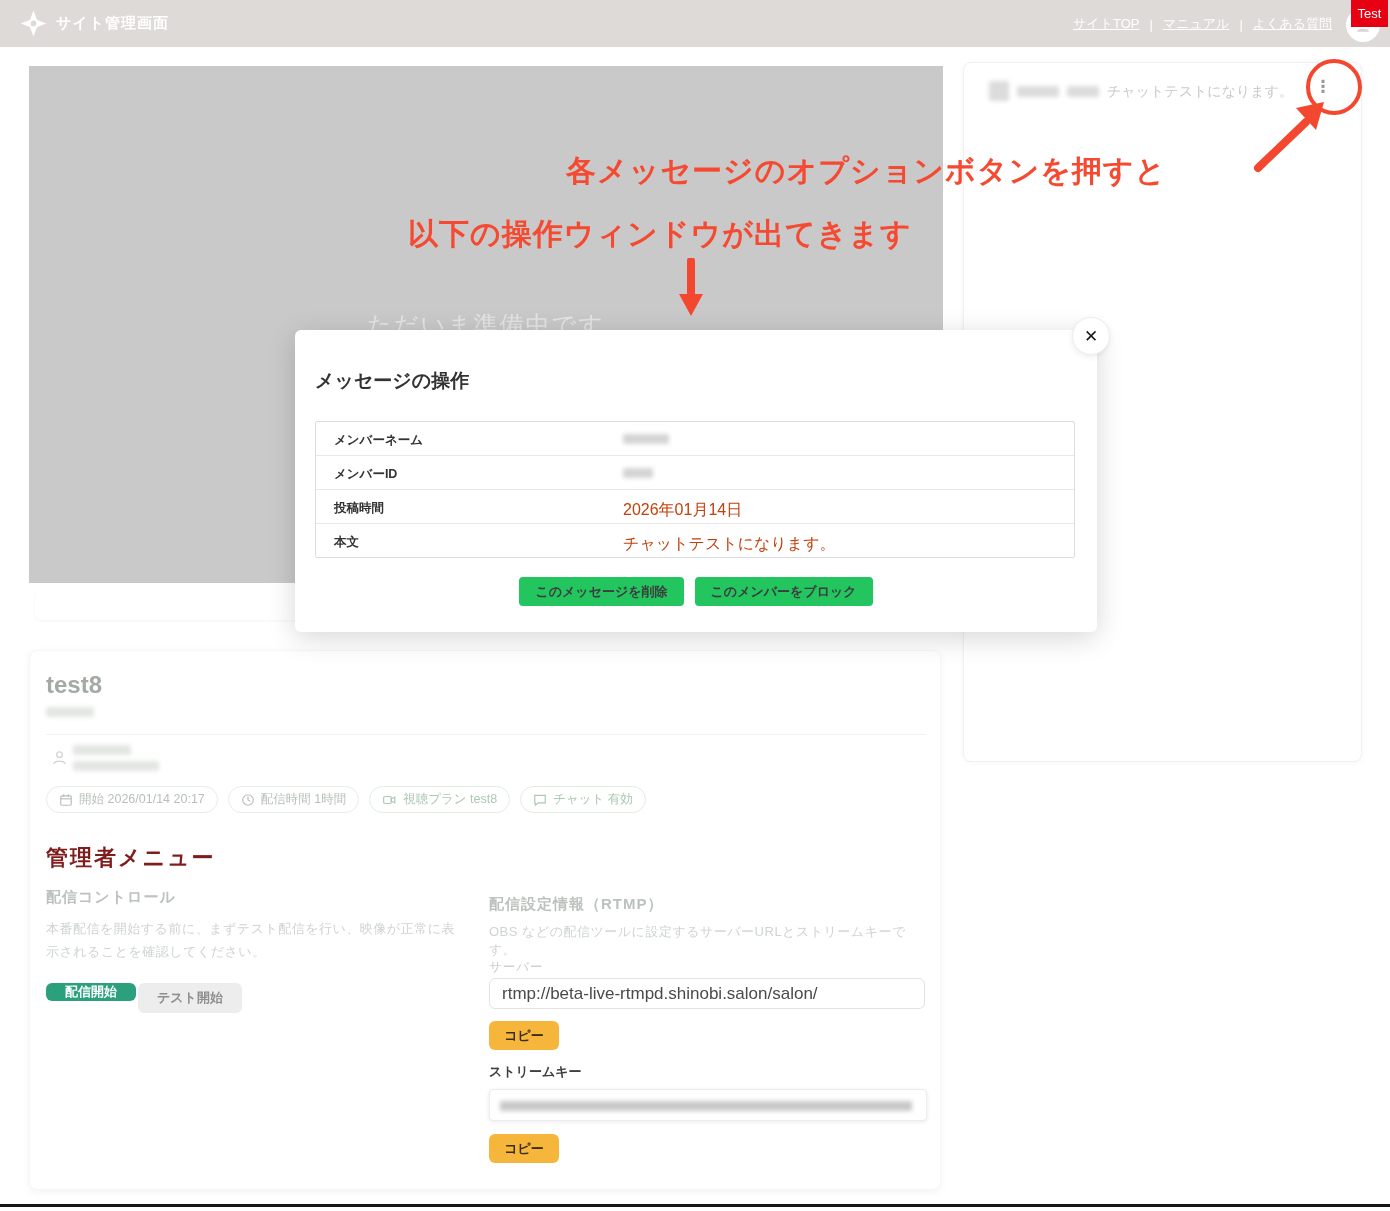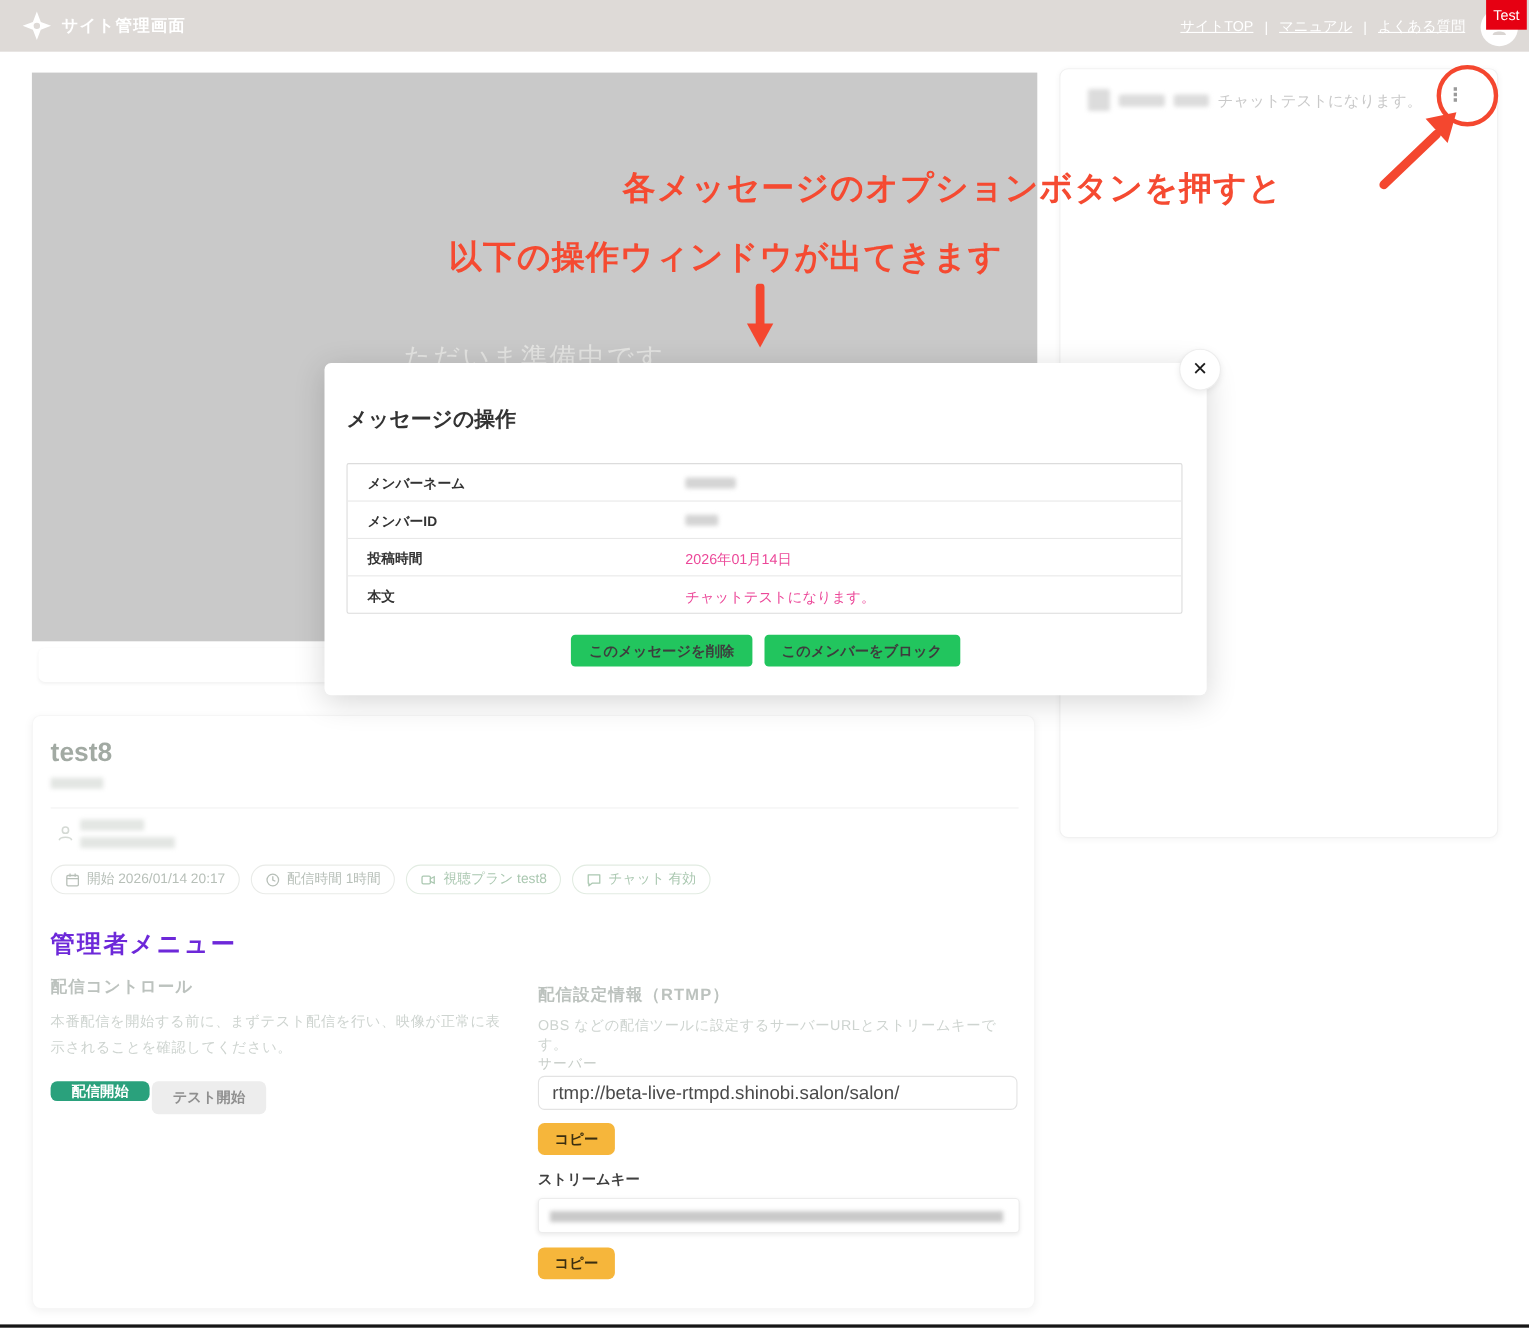--- a/index.html
+++ b/index.html
@@ -92,21 +92,21 @@
   .modal-table {
     position:absolute; left:20px; top:91px; width:760px; height:137px;
     border:1px solid #dcdcdc; border-radius:2px;
   }
   .mrow { position:relative; height:34px; border-bottom:1px solid #e8e8e8; }
   .mrow:last-child { border-bottom:none; }
   .mrow-label {
     position:absolute; left:18px; top:10px; font-size:12.5px;
     font-weight:bold; color:#333;
   }
-  .mrow-value { position:absolute; left:307px; top:10px; font-size:13px; color:#ec4899; }
+  .mrow-value { position:absolute; left:307px; top:10px; font-size:16px; color:#c2410c; }
   .mrow-blur1 { position:absolute; left:307px; top:12px; width:30px; height:10px; background:#d4d4d4; }
   .mrow-blur2 { position:absolute; left:307px; top:12px; width:46px; height:10px; background:#d4d4d4; }
   .modal-btns {
     position:absolute; left:0; top:247px; width:802px;
     display:flex; justify-content:center; gap:11px;
   }
   .modal-btn {
     height:29px; padding:0 16px; background:#22c55e; border:none; border-radius:4px;
     font-size:13px; font-weight:bold; color:#3d3d3d; line-height:29px; cursor:pointer;
     font-family:inherit;
@@ -124,21 +124,21 @@
   .sc-person { position:absolute; left:21px; top:98px; }
   .sc-pline1 { position:absolute; left:43px; top:94px; width:58px; height:10px; background:#e3e6e3; filter:blur(2px); }
   .sc-pline2 { position:absolute; left:43px; top:110px; width:86px; height:10px; background:#e3e6e3; filter:blur(2px); }
   .sc-badges { position:absolute; left:16px; top:135px; display:flex; gap:10px; }
   .badge {
     height:27px; border-radius:14px; display:flex; align-items:center; gap:6px;
     padding:0 12px; font-size:12.5px; background:#ffffff;
   }
   .badge.gray { border:1px solid #e9ebe8; color:#b7bfb8; }
   .badge.green { border:1px solid #e2ece2; color:#abc8b1; }
-  .sc-admin-title { position:absolute; left:16px; top:192px; font-size:22px; font-weight:bold; color:#6d28d9; letter-spacing:2px; }
+  .sc-admin-title { position:absolute; left:16px; top:192px; font-size:22px; font-weight:bold; color:#7f1d1d; letter-spacing:2px; }
   .sc-ctrl-title { position:absolute; left:16px; top:237px; font-size:15px; font-weight:bold; color:#bcc2be; letter-spacing:1px; }
   .sc-ctrl-desc {
     position:absolute; left:16px; top:266px; width:412px; font-size:13px;
     color:#ced4d0; line-height:1.8; letter-spacing:0.5px;
   }
   .btn-start {
     position:absolute; left:16px; top:332px; height:18px; padding:0 19px;
     background:#2aa17c; color:#ffffff; font-size:13px; font-weight:bold;
     border:none; border-radius:6px; cursor:pointer; font-family:inherit;
   }

